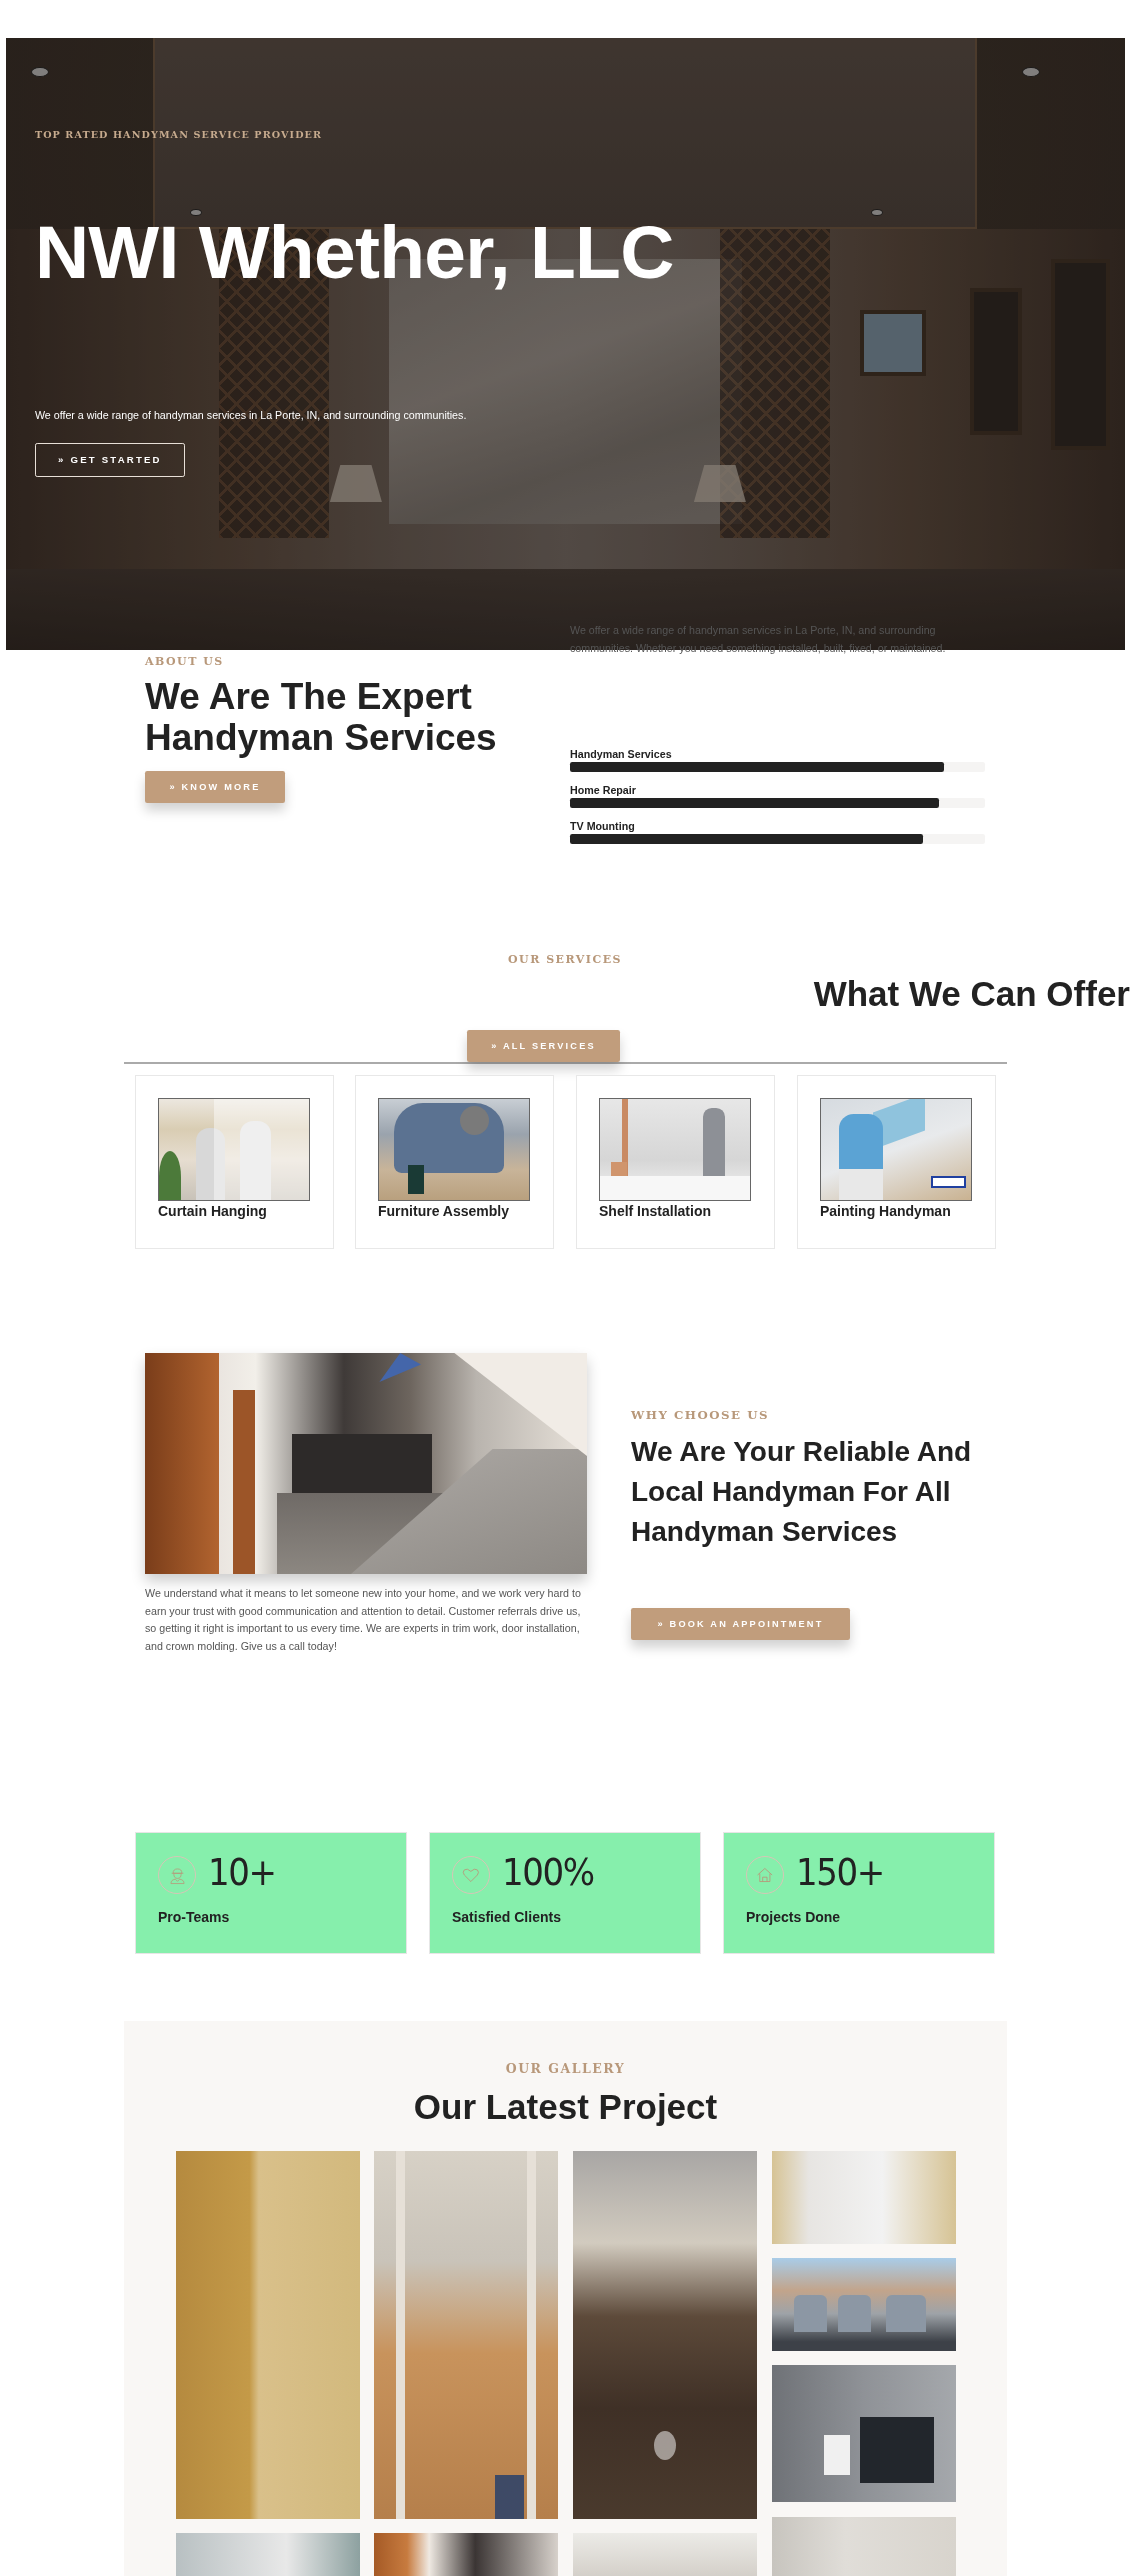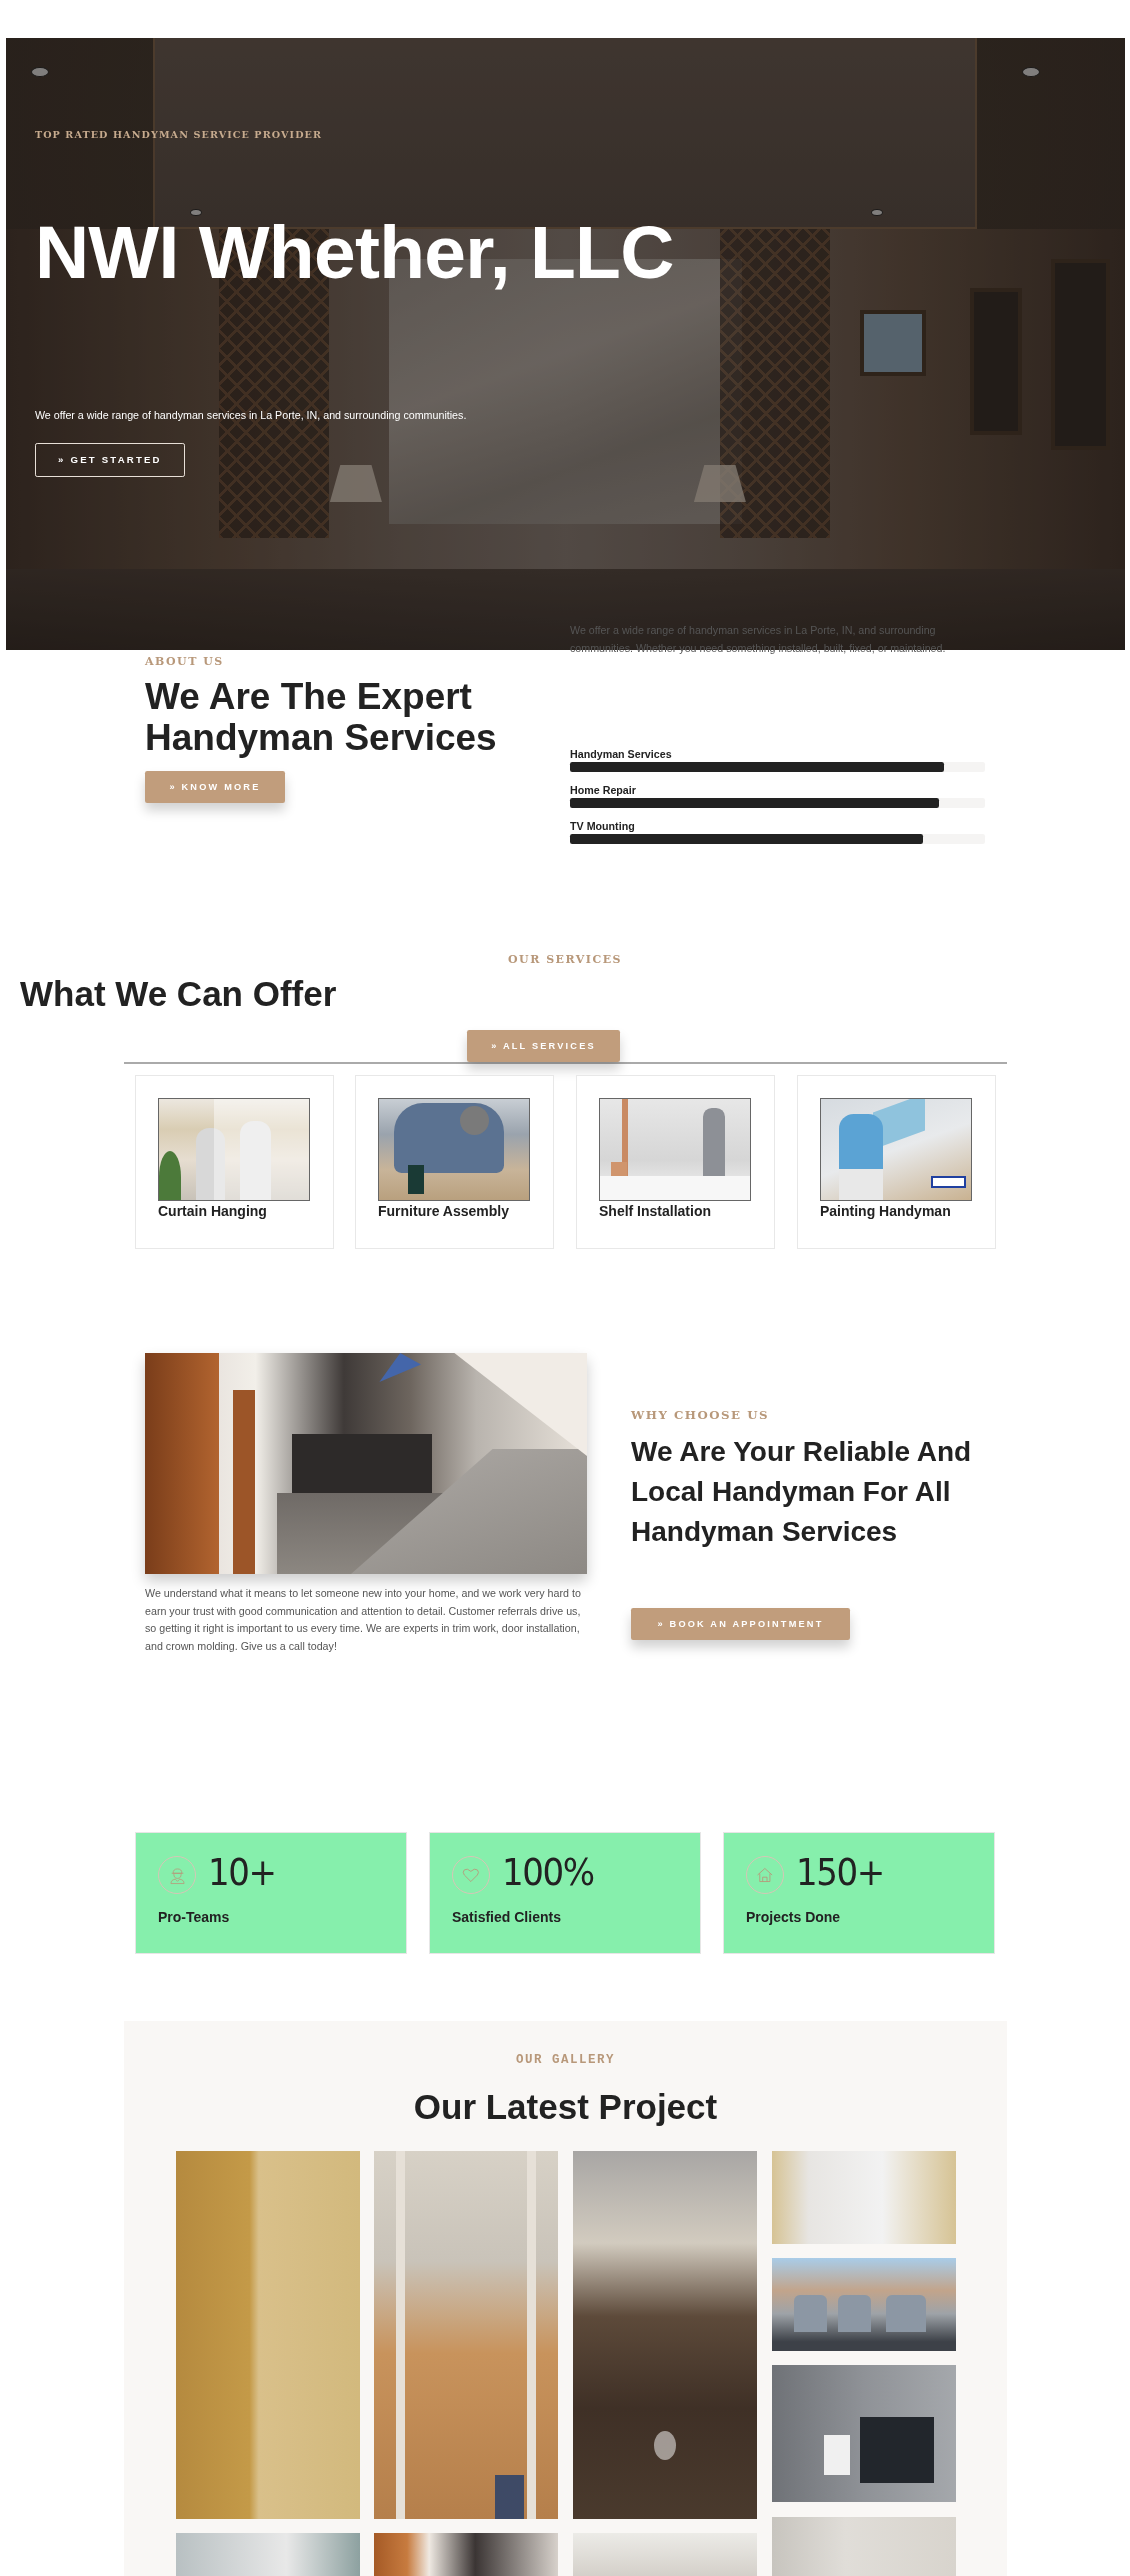--- a/index.html
+++ b/index.html
@@ -39,21 +39,21 @@
   .about-text p { margin-bottom: 17.7px; }
   .about-text b { color: #333; }
   .skills { position: absolute; left: 570px; top: 748px; width: 415px; }
   .skill { margin-bottom: 12.5px; }
   .skill-label { font-size: 10.7px; font-weight: bold; color: #222; height: 14px; }
   .skill-track { height: 9.6px; background: #f5f4f3; border-radius: 2.2px; position: relative; }
   .skill-fill { position: absolute; left: 0; top: 0; height: 9.6px; background: #222; border-radius: 2.2px; }
 
   
   .svc-eyebrow { position: absolute; left: 0; right: 0; top: 953px; text-align: center; font-size: 11px; }
-  .svc-title { position: absolute; left: 0; right: 0; top: 974px; text-align: left; font-size: 35px; padding-left: 20px; }
+  .svc-title { position: absolute; left: 0; right: 0; top: 974px; text-align: right; font-size: 35px; padding-left: 20px; }
   .svc-btn { position: absolute; left: 467px; top: 1030px; width: 153px; height: 32px; }
   .svc-divider { position: absolute; left: 124px; top: 1062px; width: 883px; height: 1.5px; background: #aaa; }
   .svc-card { position: absolute; top: 1075px; width: 199px; height: 174px; border: 1.5px solid #e8e8e8; background: #fff; }
   .svc-card .thumb { position: absolute; left: 22px; top: 22px; width: 152px; height: 103px; border: 1.5px solid #666; overflow: hidden; }
   .svc-card .name { position: absolute; left: 22px; top: 127px; font-size: 14px; font-weight: bold; color: #222; }
 
   
   .why-img { position: absolute; left: 145px; top: 1353px; width: 442px; height: 221px; box-shadow: 0 7.4px 13.2px rgba(0,0,0,0.2); overflow: hidden; }
   .why-text { position: absolute; left: 145px; top: 1585px; width: 442px; font-size: 10.7px; line-height: 17.7px; color: #555; }
   .why-eyebrow { position: absolute; left: 631px; top: 1408px; font-size: 11.8px; }
@@ -61,21 +61,21 @@
   .why-btn { position: absolute; left: 631px; top: 1608px; width: 219px; height: 32px; }
 
   
   .stat { position: absolute; top: 1832px; width: 272px; height: 122px; border: 1.5px solid #e6e6e6; background: #86efac; }
   .stat .icon { position: absolute; left: 22px; top: 23px; width: 38px; height: 38px; border: 1.1px solid #d6c6b6; border-radius: 50%; display: flex; align-items: center; justify-content: center; }
   .stat .num { position: absolute; left: 72px; top: 17.7px; font-size: 37px; font-weight: 300; color: #222; font-family: "DejaVu Sans", sans-serif; font-weight: normal; letter-spacing: -1.5px; transform: scaleX(0.92); transform-origin: left; }
   .stat .label { position: absolute; left: 22px; top: 76px; font-size: 14px; font-weight: bold; color: #222; }
 
   
   .gallery { position: absolute; left: 124px; top: 2021px; width: 883px; height: 559px; background: #f9f7f5; }
-  .gal-eyebrow { position: absolute; left: 0; right: 0; top: 32px; text-align: center; font-size: 12.5px; font-family: Liberation Mono, monospace; }
+  .gal-eyebrow { position: absolute; left: 0; right: 0; top: 40px; text-align: center; font-size: 12.5px; }
   .gal-title { position: absolute; left: 0; right: 0; top: 66px; text-align: center; font-size: 35px; }
   .gal-img { position: absolute; overflow: hidden; }
 </style>
 </head>
 <body>
 
 <section class="hero">
   <div class="ceiling"></div>
   <div class="wall"></div>
   <div class="marble"></div>

